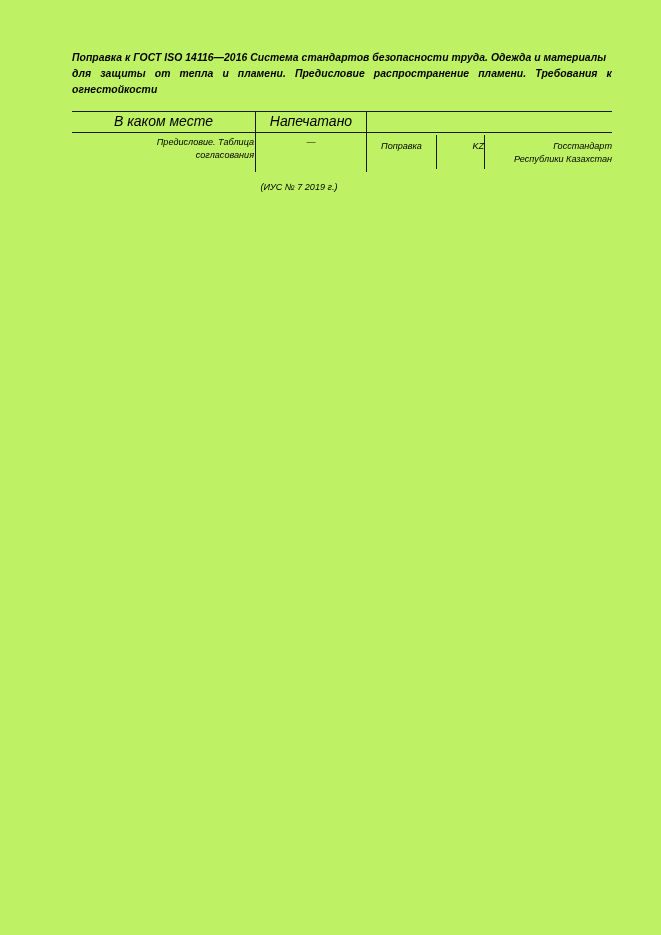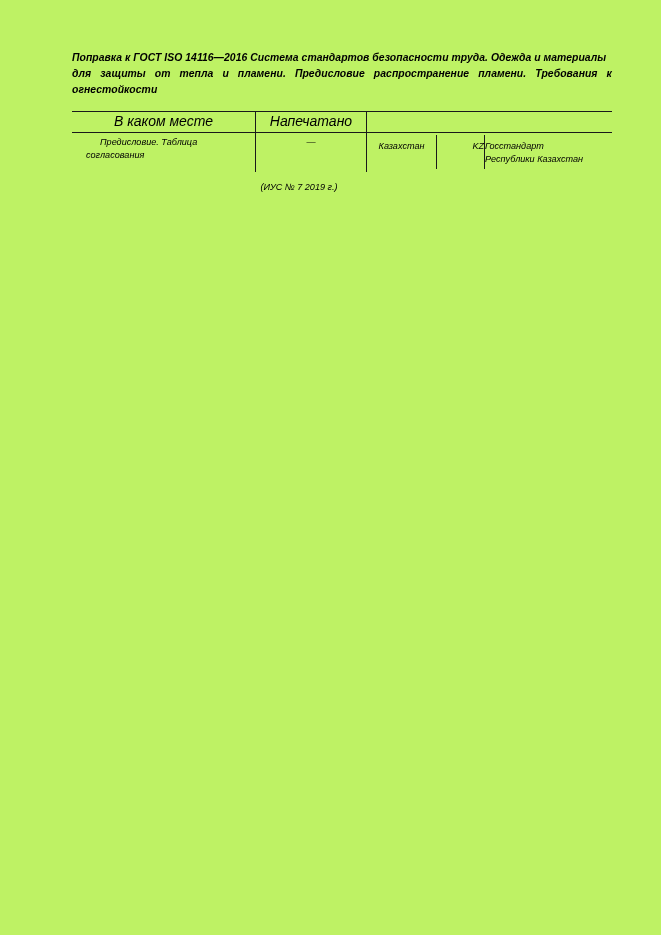--- a/index.html
+++ b/index.html
@@ -92,21 +92,21 @@
   .cell {
     position: absolute;
     font-size: 9.1px;
     line-height: 13px;
   }
   .cell.where-val {
     left: 14px;
     top: 25px;
     width: 168px;
     text-indent: 14px;
-    text-align: left;
+    text-align: right;
   }
   .cell.printed-val {
     left: 184px;
     top: 25px;
     width: 110px;
     text-align: center;
   }
   .cell.country {
     left: 295px;
     top: 29px;
@@ -116,21 +116,21 @@
   .cell.code {
     left: 365px;
     top: 29px;
     width: 47px;
     text-align: right;
   }
   .cell.authority {
     left: 413px;
     top: 29px;
     width: 127px;
-    text-align: left;
+    text-align: right;
   }
 
   
   .issue-note {
     position: absolute;
     left: 0;
     top: 181px;
     width: 598px;
     text-align: center;
     font-size: 9.1px;
@@ -168,21 +168,21 @@
     <div class="vline col1"></div>
     <div class="vline col2"></div>
     <div class="vline sub1"></div>
     <div class="vline sub2"></div>
 
     <div class="th where">В каком месте</div>
     <div class="th printed">Напечатано</div>
 
     <div class="cell where-val">Предисловие. Таблица согласования</div>
     <div class="cell printed-val">—</div>
-    <div class="cell country">Казахстан</div>
+    <div class="cell country">Поправка</div>
     <div class="cell code">KZ</div>
     <div class="cell authority">
       <div>Госстандарт</div>
       <div>Республики Казахстан</div>
     </div>
 
   </div>
 
   <div class="issue-note">(ИУС № 7  2019 г.)</div>
 

